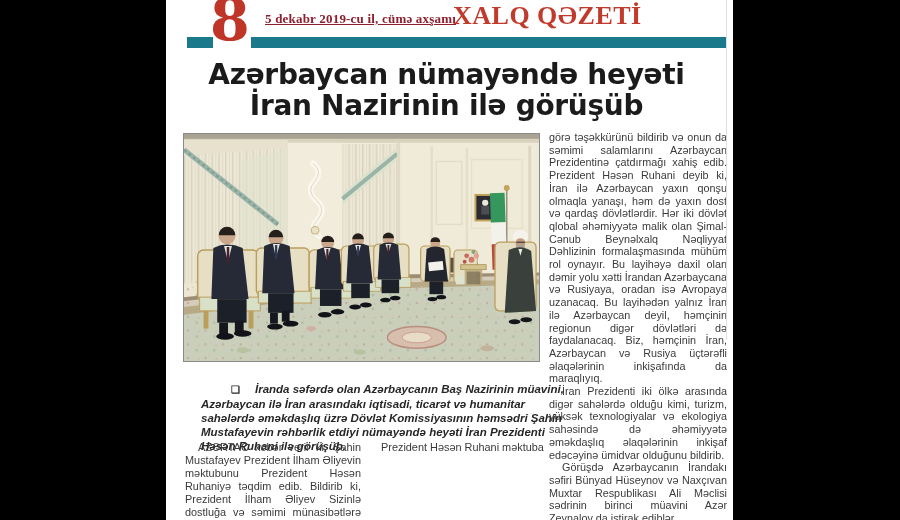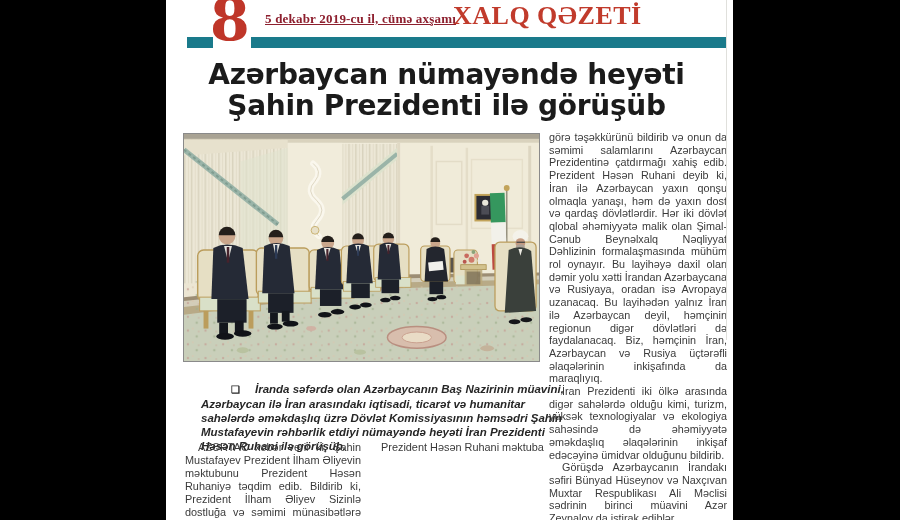--- a/index.html
+++ b/index.html
@@ -45,21 +45,21 @@
   <div class="paper">
 
     <div class="bar bar-short"></div>
     <div class="bar bar-long"></div>
     <div class="page-number">8</div>
     <div class="date">5 dekabr 2019-cu il, cümə axşamı</div>
     <div class="masthead">XALQ QƏZETİ</div>
 
     <div class="title">
       <div>Azərbaycan nümayəndə heyəti</div>
-      <div>Şahin Prezidenti ilə görüşüb</div>
+      <div>İran Nazirinin ilə görüşüb</div>
     </div>
 
     <div class="photo" role="img" aria-label="İran Prezidenti Həsən Ruhani ilə Azərbaycan nümayəndə heyətinin görüş fotosu">
       <svg viewBox="0 0 363 231" preserveAspectRatio="none">
         <defs>
           <linearGradient id="wallg" x1="0" x2="0" y1="0" y2="1">
             <stop offset="0" stop-color="#f2eddc"></stop>
               <stop offset="1" stop-color="#e9e2cf"></stop>
           </linearGradient>
           <pattern id="pleat" width="7" height="12" patternUnits="userSpaceOnUse">

